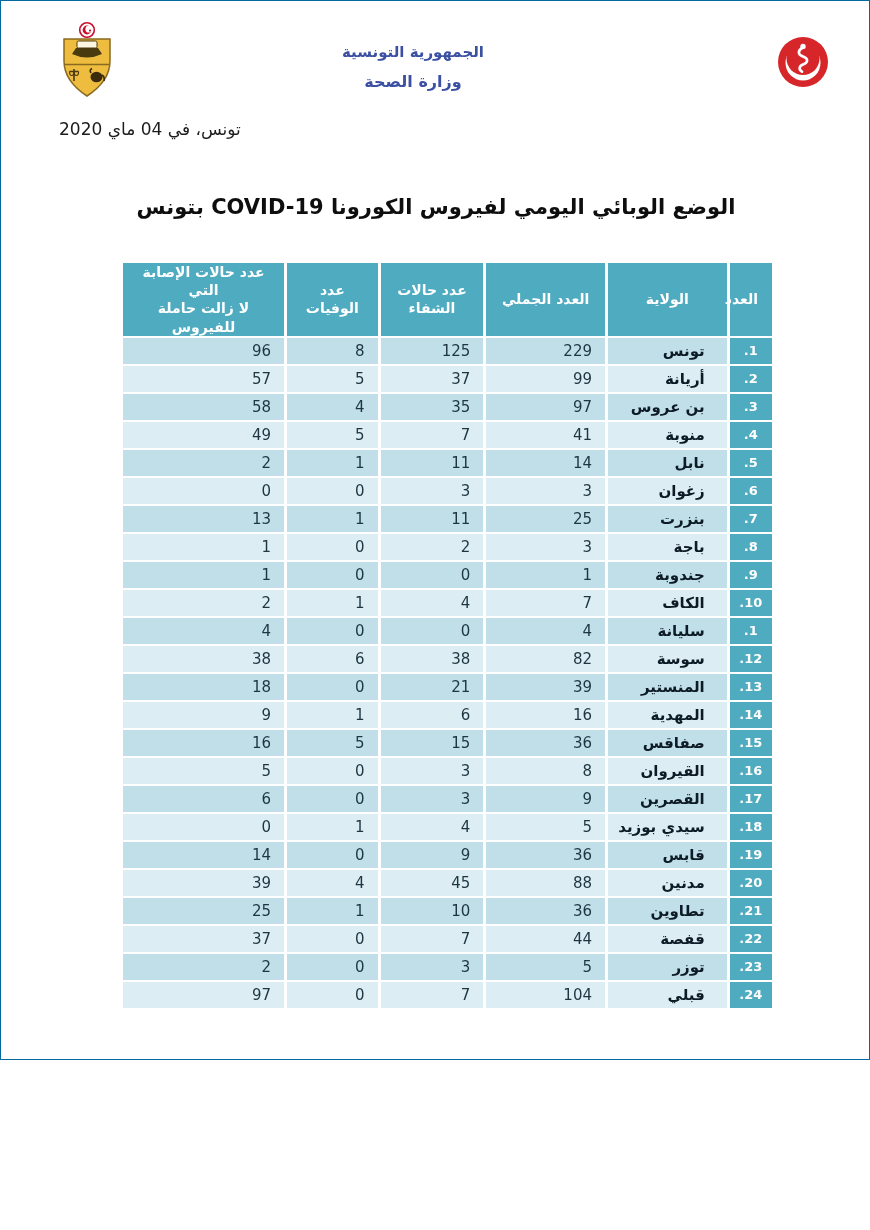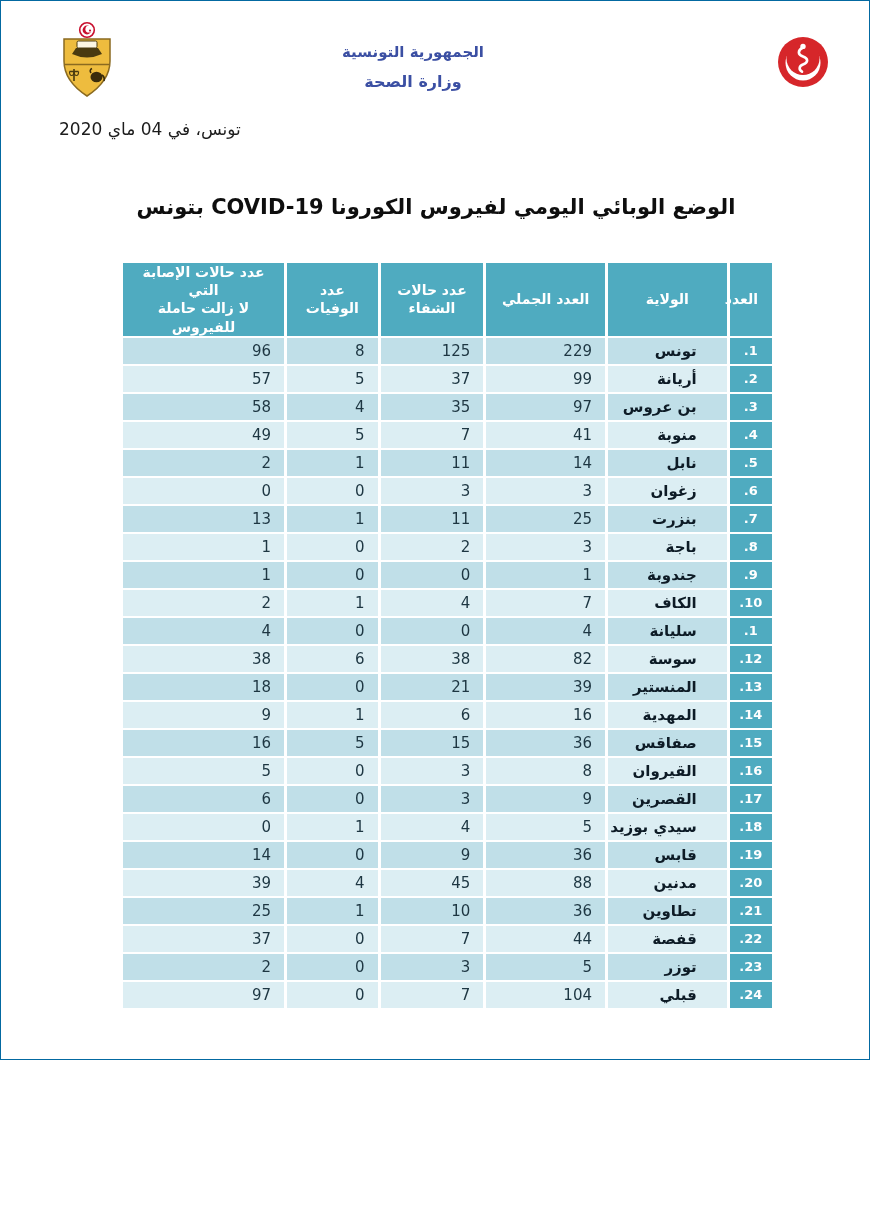--- a/index.html
+++ b/index.html
@@ -45,21 +45,21 @@
     padding:0 14px;
   }
   td{height:26px;vertical-align:middle;font-size:15px;}
   tr.odd td{background:var(--row-odd);}
   tr.even td{background:var(--row-even);}
   td.cell-num{
     background:var(--teal) !important;color:#fff;font-weight:bold;
     font-size:13px;text-align:center;
   }
   td.cell-gov{
-    font-weight:bold;color:#0d1b26;text-align:right;padding-right:30px;
+    font-weight:bold;color:#0d1b26;text-align:right;padding-right:22px;
     font-size:15px;
   }
   td.cell-val{
     color:var(--num-text);text-align:right;padding-right:13px;
     font-size:15px;
   }
 </style>
 </head>
 <body>
 

